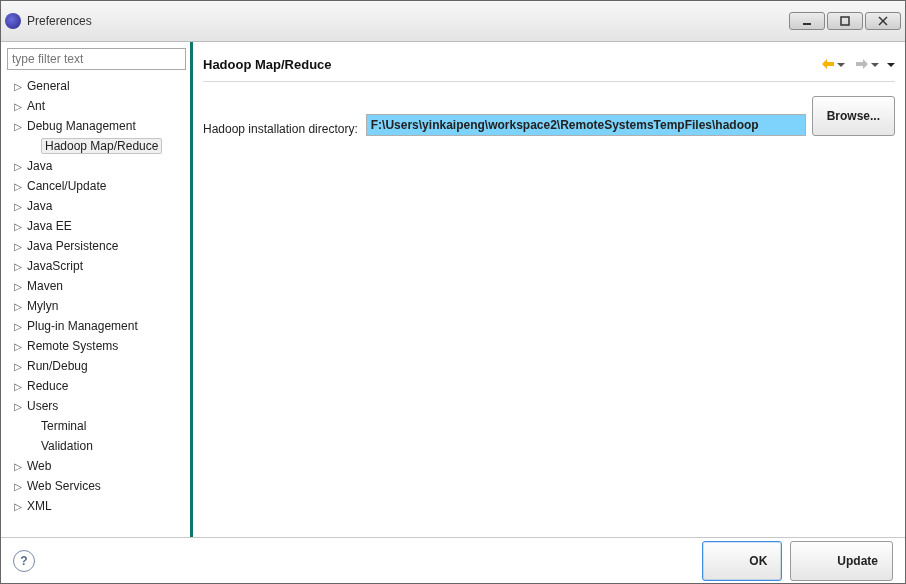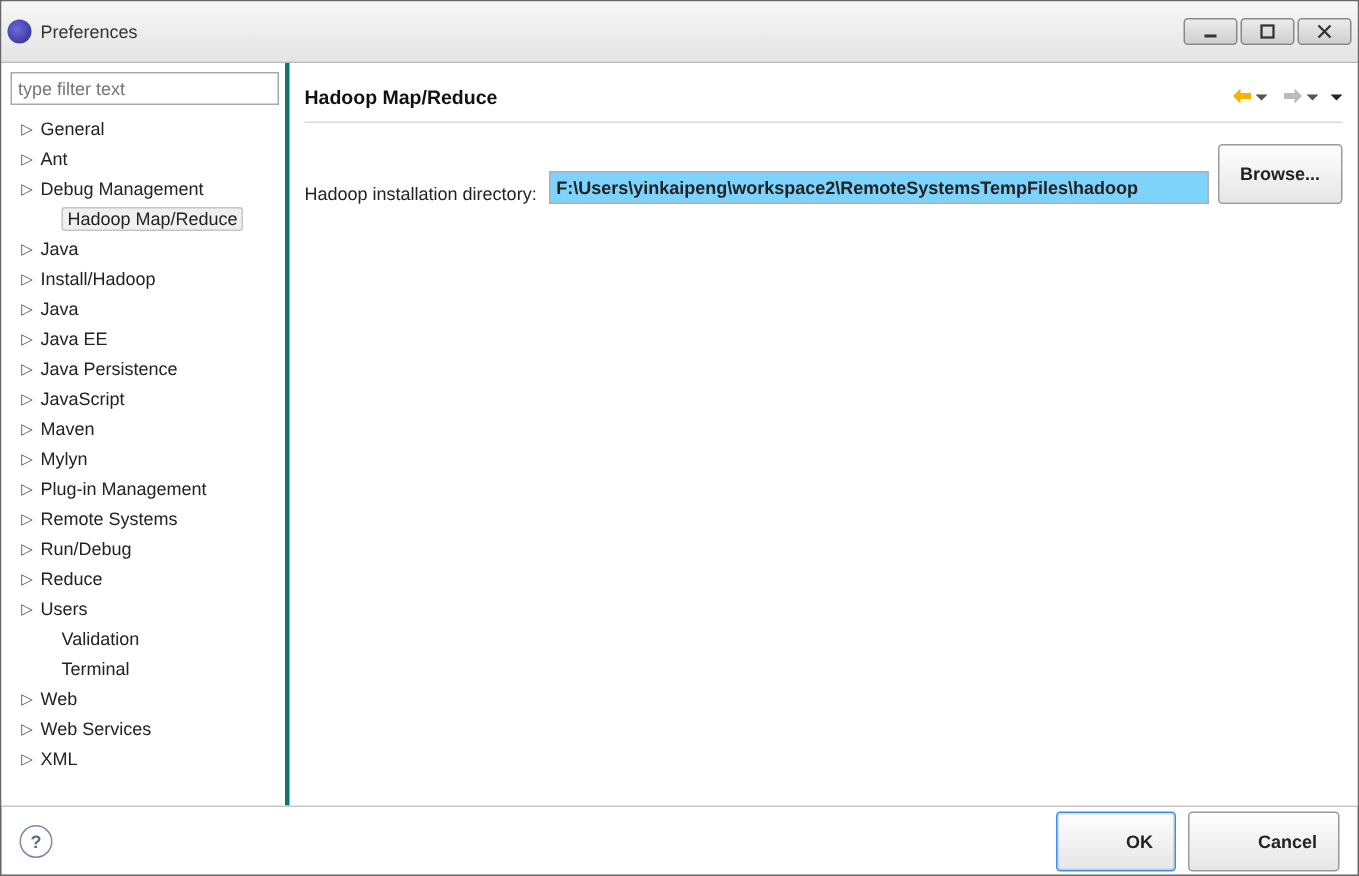--- a/index.html
+++ b/index.html
@@ -93,21 +93,21 @@
           <div class="tree-item level-1 no-expand selected">
             <span class="expand"></span>
             <span class="label">Hadoop Map/Reduce</span>
           </div>
           <div class="tree-item">
             <span class="expand">▷</span>
             <span class="label">Java</span>
           </div>
           <div class="tree-item">
             <span class="expand">▷</span>
-            <span class="label">Install/Hadoop</span>
+            <span class="label">Cancel/Update</span>
           </div>
           <div class="tree-item">
             <span class="expand">▷</span>
             <span class="label">Java</span>
           </div>
           <div class="tree-item">
             <span class="expand">▷</span>
             <span class="label">Java EE</span>
           </div>
           <div class="tree-item">
@@ -138,28 +138,28 @@
             <span class="expand">▷</span>
             <span class="label">Run/Debug</span>
           </div>
           <div class="tree-item">
             <span class="expand">▷</span>
             <span class="label">Reduce</span>
           </div>
           <div class="tree-item">
             <span class="expand">▷</span>
             <span class="label">Users</span>
+          </div>
+          <div class="tree-item level-1 no-expand">
+            <span class="expand"></span>
+            <span class="label">Terminal</span>
           </div>
           <div class="tree-item level-1 no-expand">
             <span class="expand"></span>
             <span class="label">Validation</span>
-          </div>
-          <div class="tree-item level-1 no-expand">
-            <span class="expand"></span>
-            <span class="label">Terminal</span>
           </div>
           <div class="tree-item">
             <span class="expand">▷</span>
             <span class="label">Web</span>
           </div>
           <div class="tree-item">
             <span class="expand">▷</span>
             <span class="label">Web Services</span>
           </div>
           <div class="tree-item">
@@ -201,16 +201,16 @@
 
   </div>
 
   <div class="bottom-bar">
     <span class="help-icon">
       <span>?</span>
     </span>
     <span class="spacer"></span>
     <button class="btn primary">OK</button>
     <span style="width:8px;"></span>
-    <button class="btn">Cancel</button>
+    <button class="btn">Update</button>
   </div>
 
 </div>
 
 </body></html>

